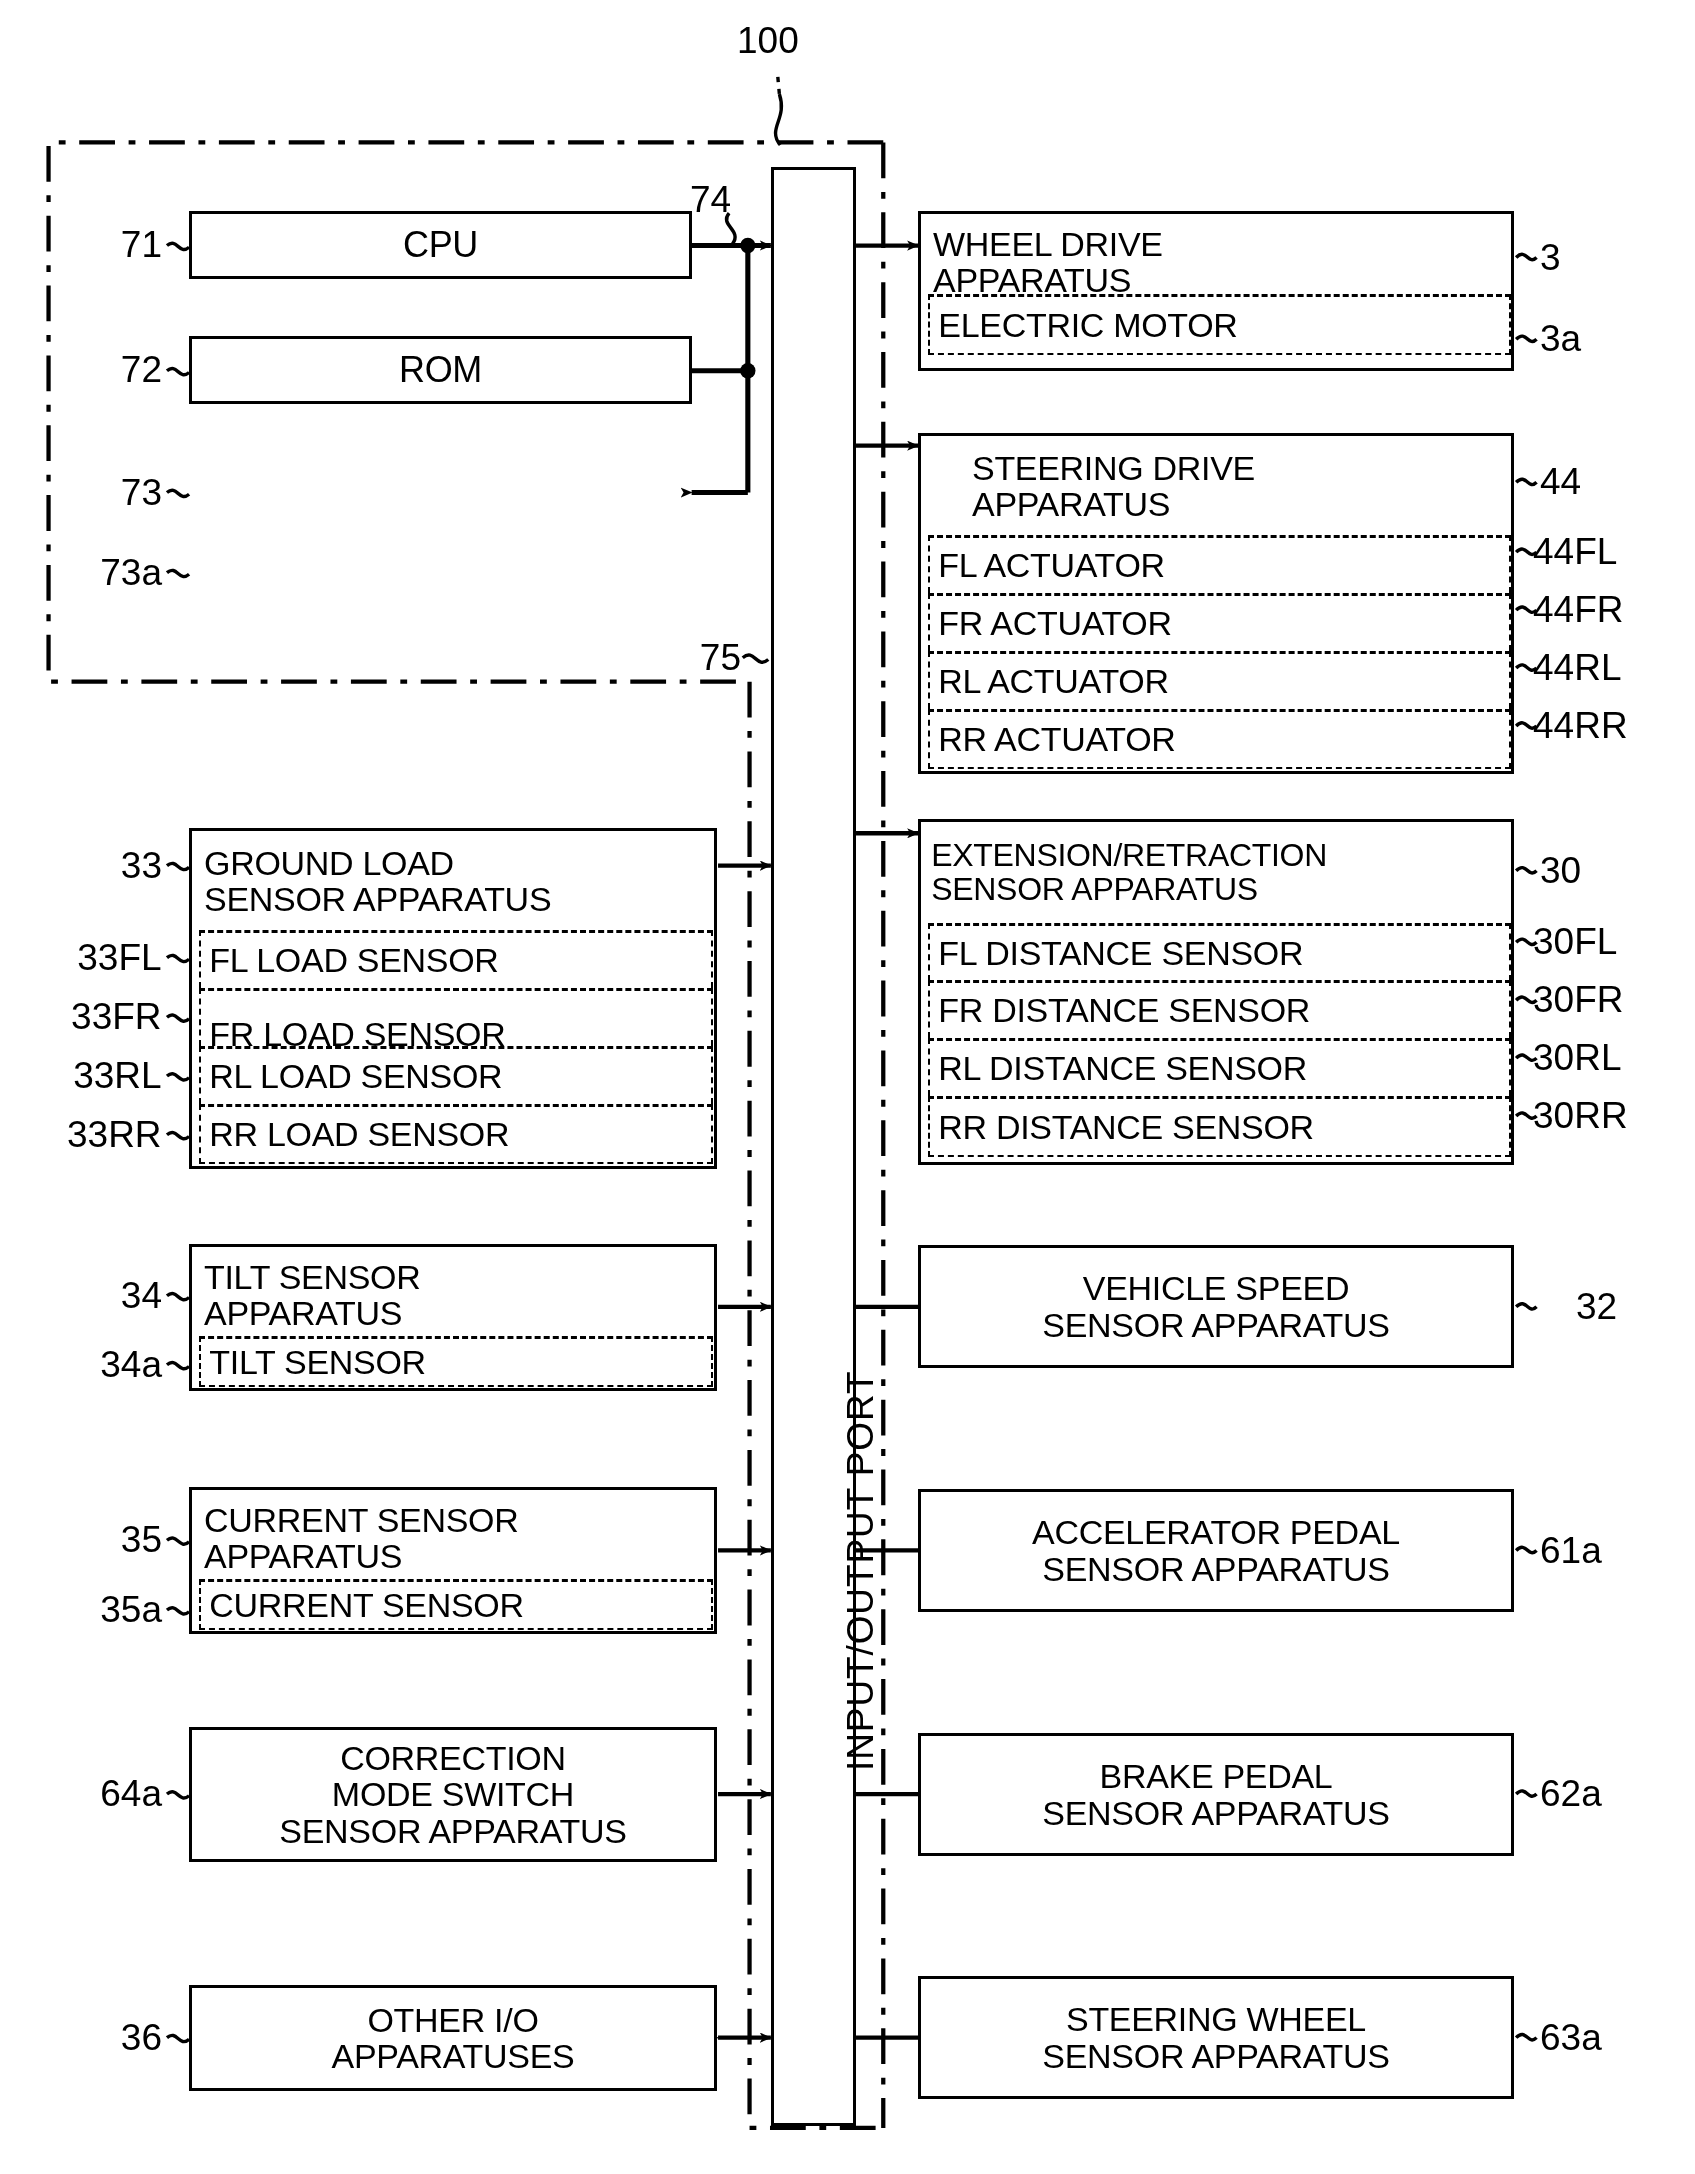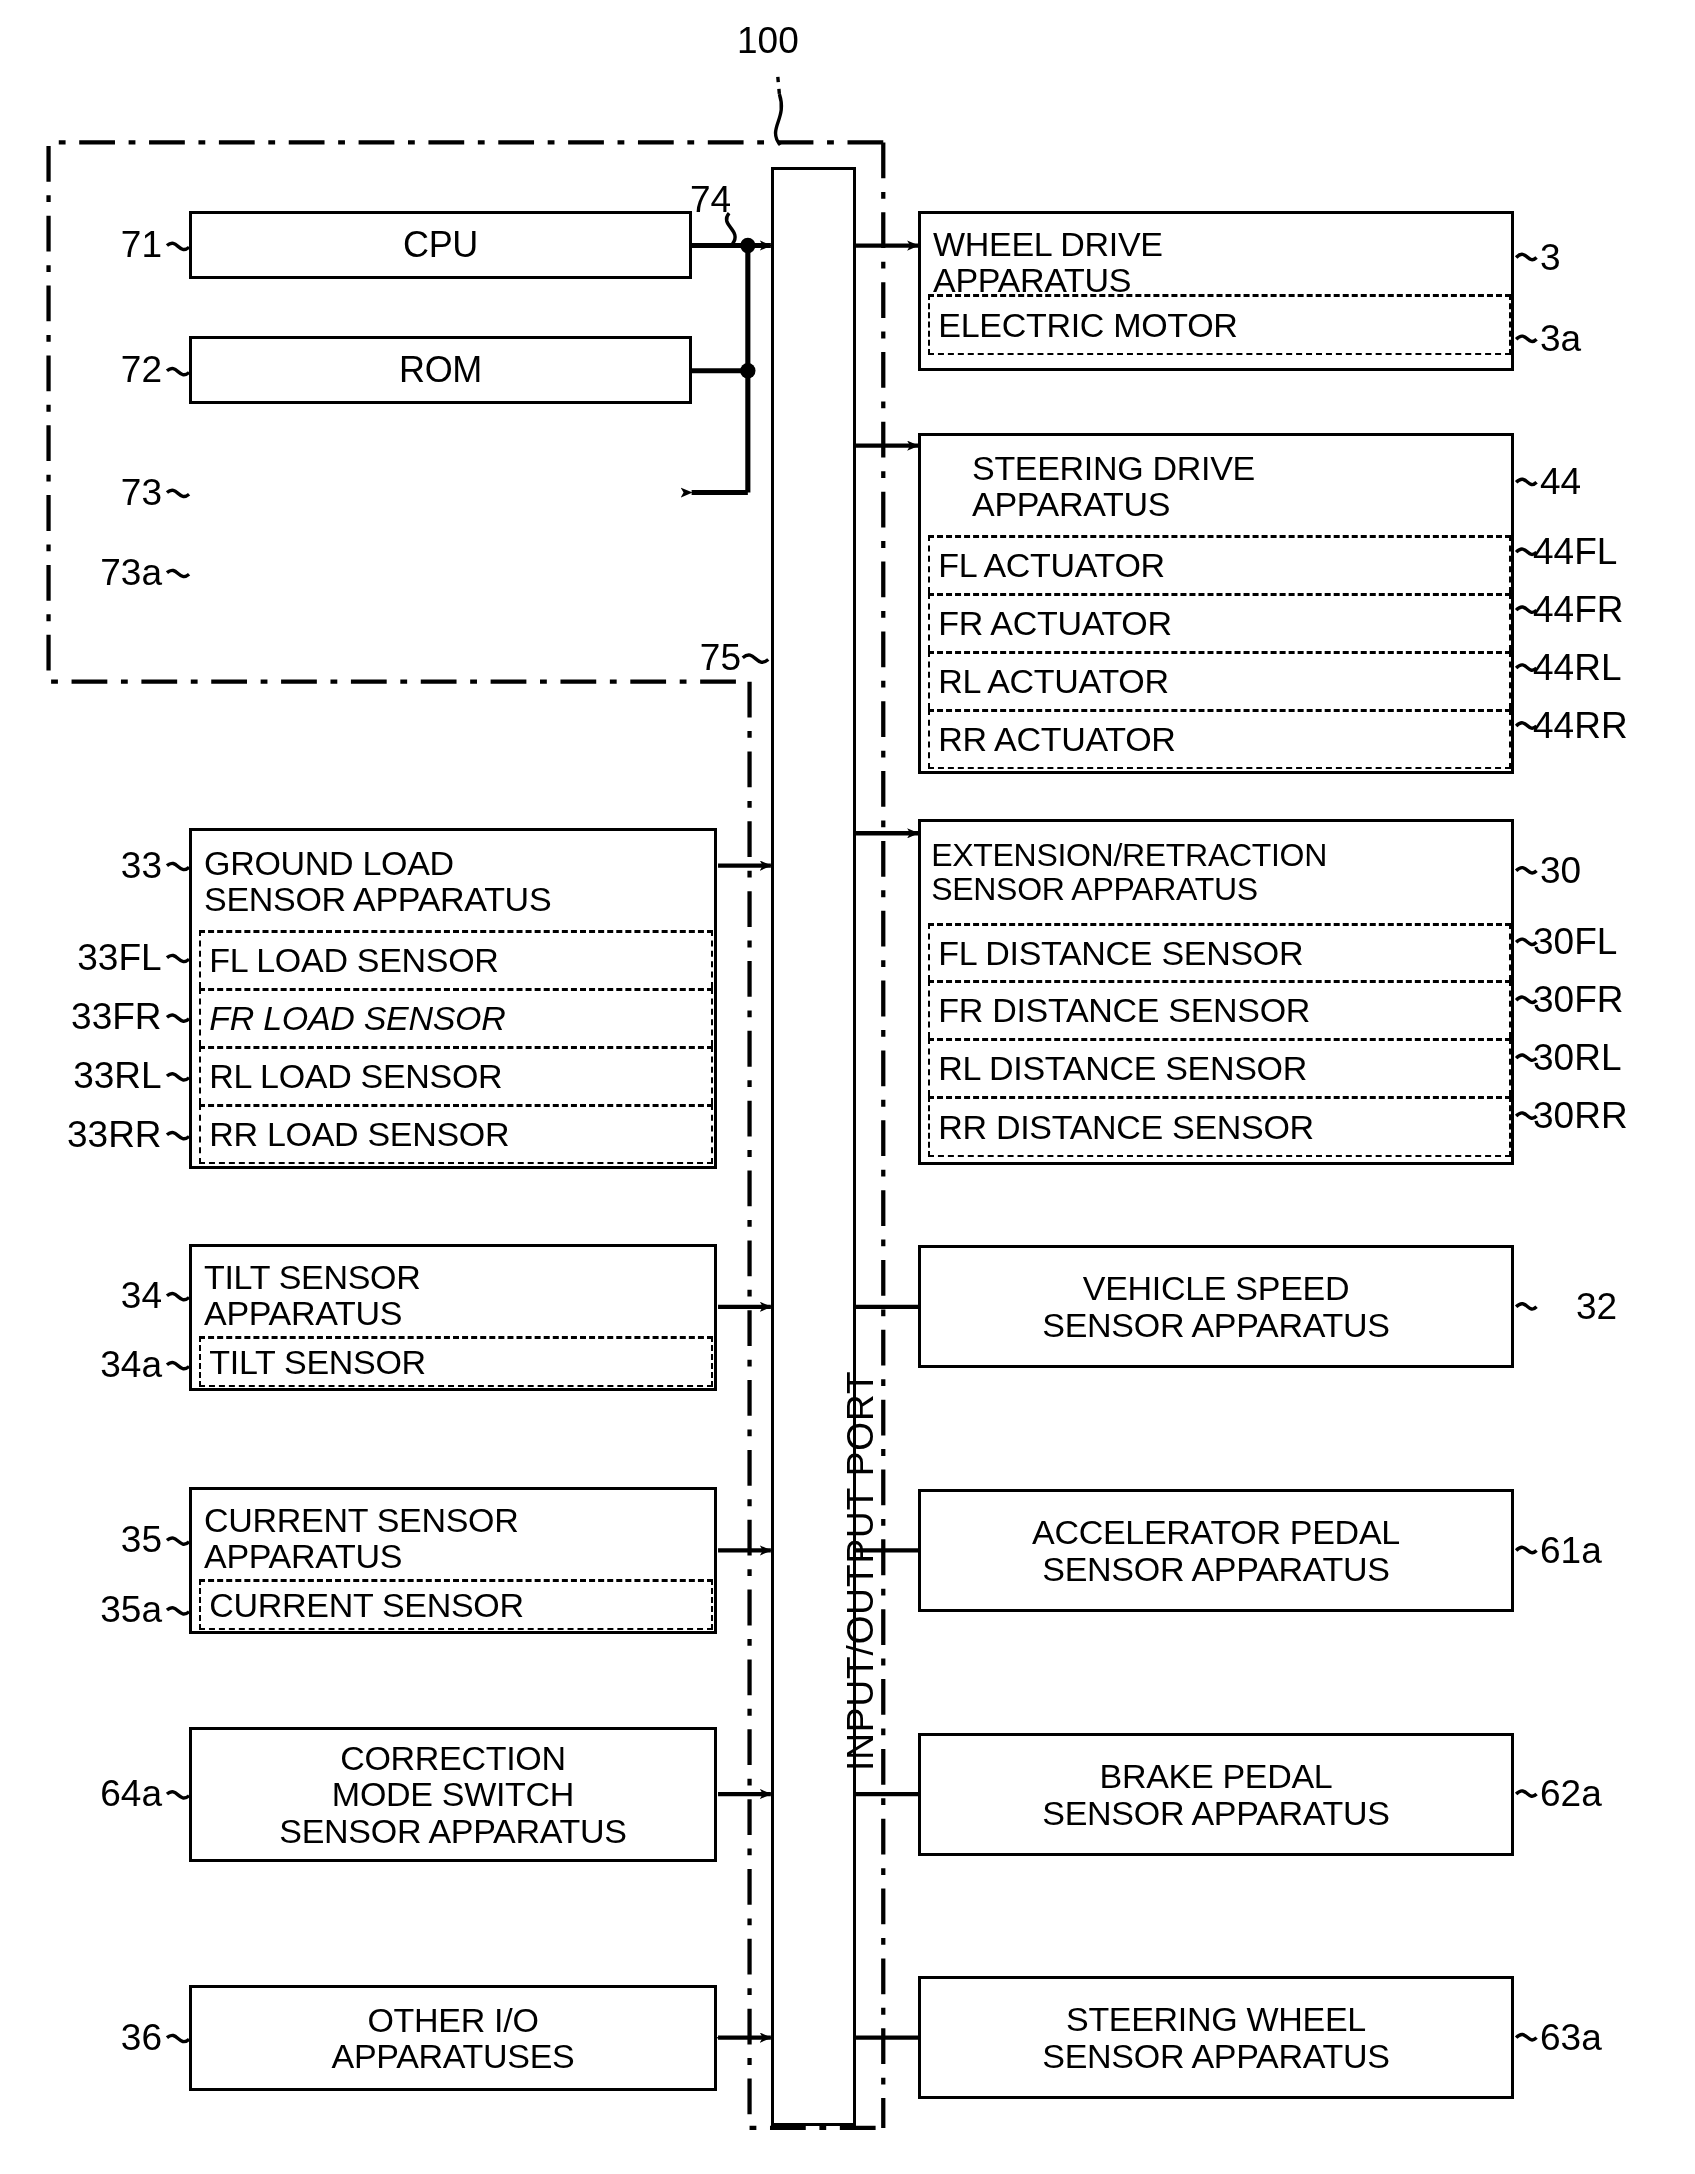--- a/index.html
+++ b/index.html
@@ -219,21 +219,21 @@
   </div>
   <div class="ref r" style="left:673px; top:639px; width:68px;">75</div>
 
   <div class="box" style="left:189px; top:828px; width:528px; height:341px;">
     <div class="lbl lft t40" style="left:12px;top:5.1px;width:511px;height:90px;">GROUND LOAD
 SENSOR APPARATUS</div>
     <div class="seg" style="left:6.8px;top:99px;width:514px;height:58px;border-left:2.6px dashed #000;border-right:2.6px dashed #000;">
       <div class="lbl lft t40" style="left:8.5px;top:0;width:100%;height:100%;text-align:right;">FL LOAD SENSOR</div>
     </div>
     <div class="seg" style="left:6.8px;top:157px;width:514px;height:58px;border-left:2.6px dashed #000;border-right:2.6px dashed #000;">
-      <div class="lbl lft t40" style="left:8.5px;top:0;width:100%;height:100%;font-style:italic;">FR LOAD SENSOR</div>
+      <div class="lbl lft t40" style="left:8.5px;top:16px;width:100%;height:100%;">FR LOAD SENSOR</div>
     </div>
     <div class="seg" style="left:6.8px;top:215px;width:514px;height:58px;border-left:2.6px dashed #000;border-right:2.6px dashed #000;">
       <div class="lbl lft t40" style="left:8.5px;top:0;width:100%;height:100%;">RL LOAD SENSOR</div>
     </div>
     <div class="seg" style="left:6.8px;top:273px;width:514px;height:60px;border-left:2.6px dashed #000;border-right:2.6px dashed #000;border-bottom:2.6px dashed #000;">
       <div class="lbl lft t40" style="left:8.5px;top:0;width:100%;height:100%;">RR LOAD SENSOR</div>
     </div>
   </div>
   <div class="ref r" style="left:85px; top:847px; width:77px;">33</div>
   <div class="ref r" style="left:25.6px; top:939px; width:136px;">33FL</div>

